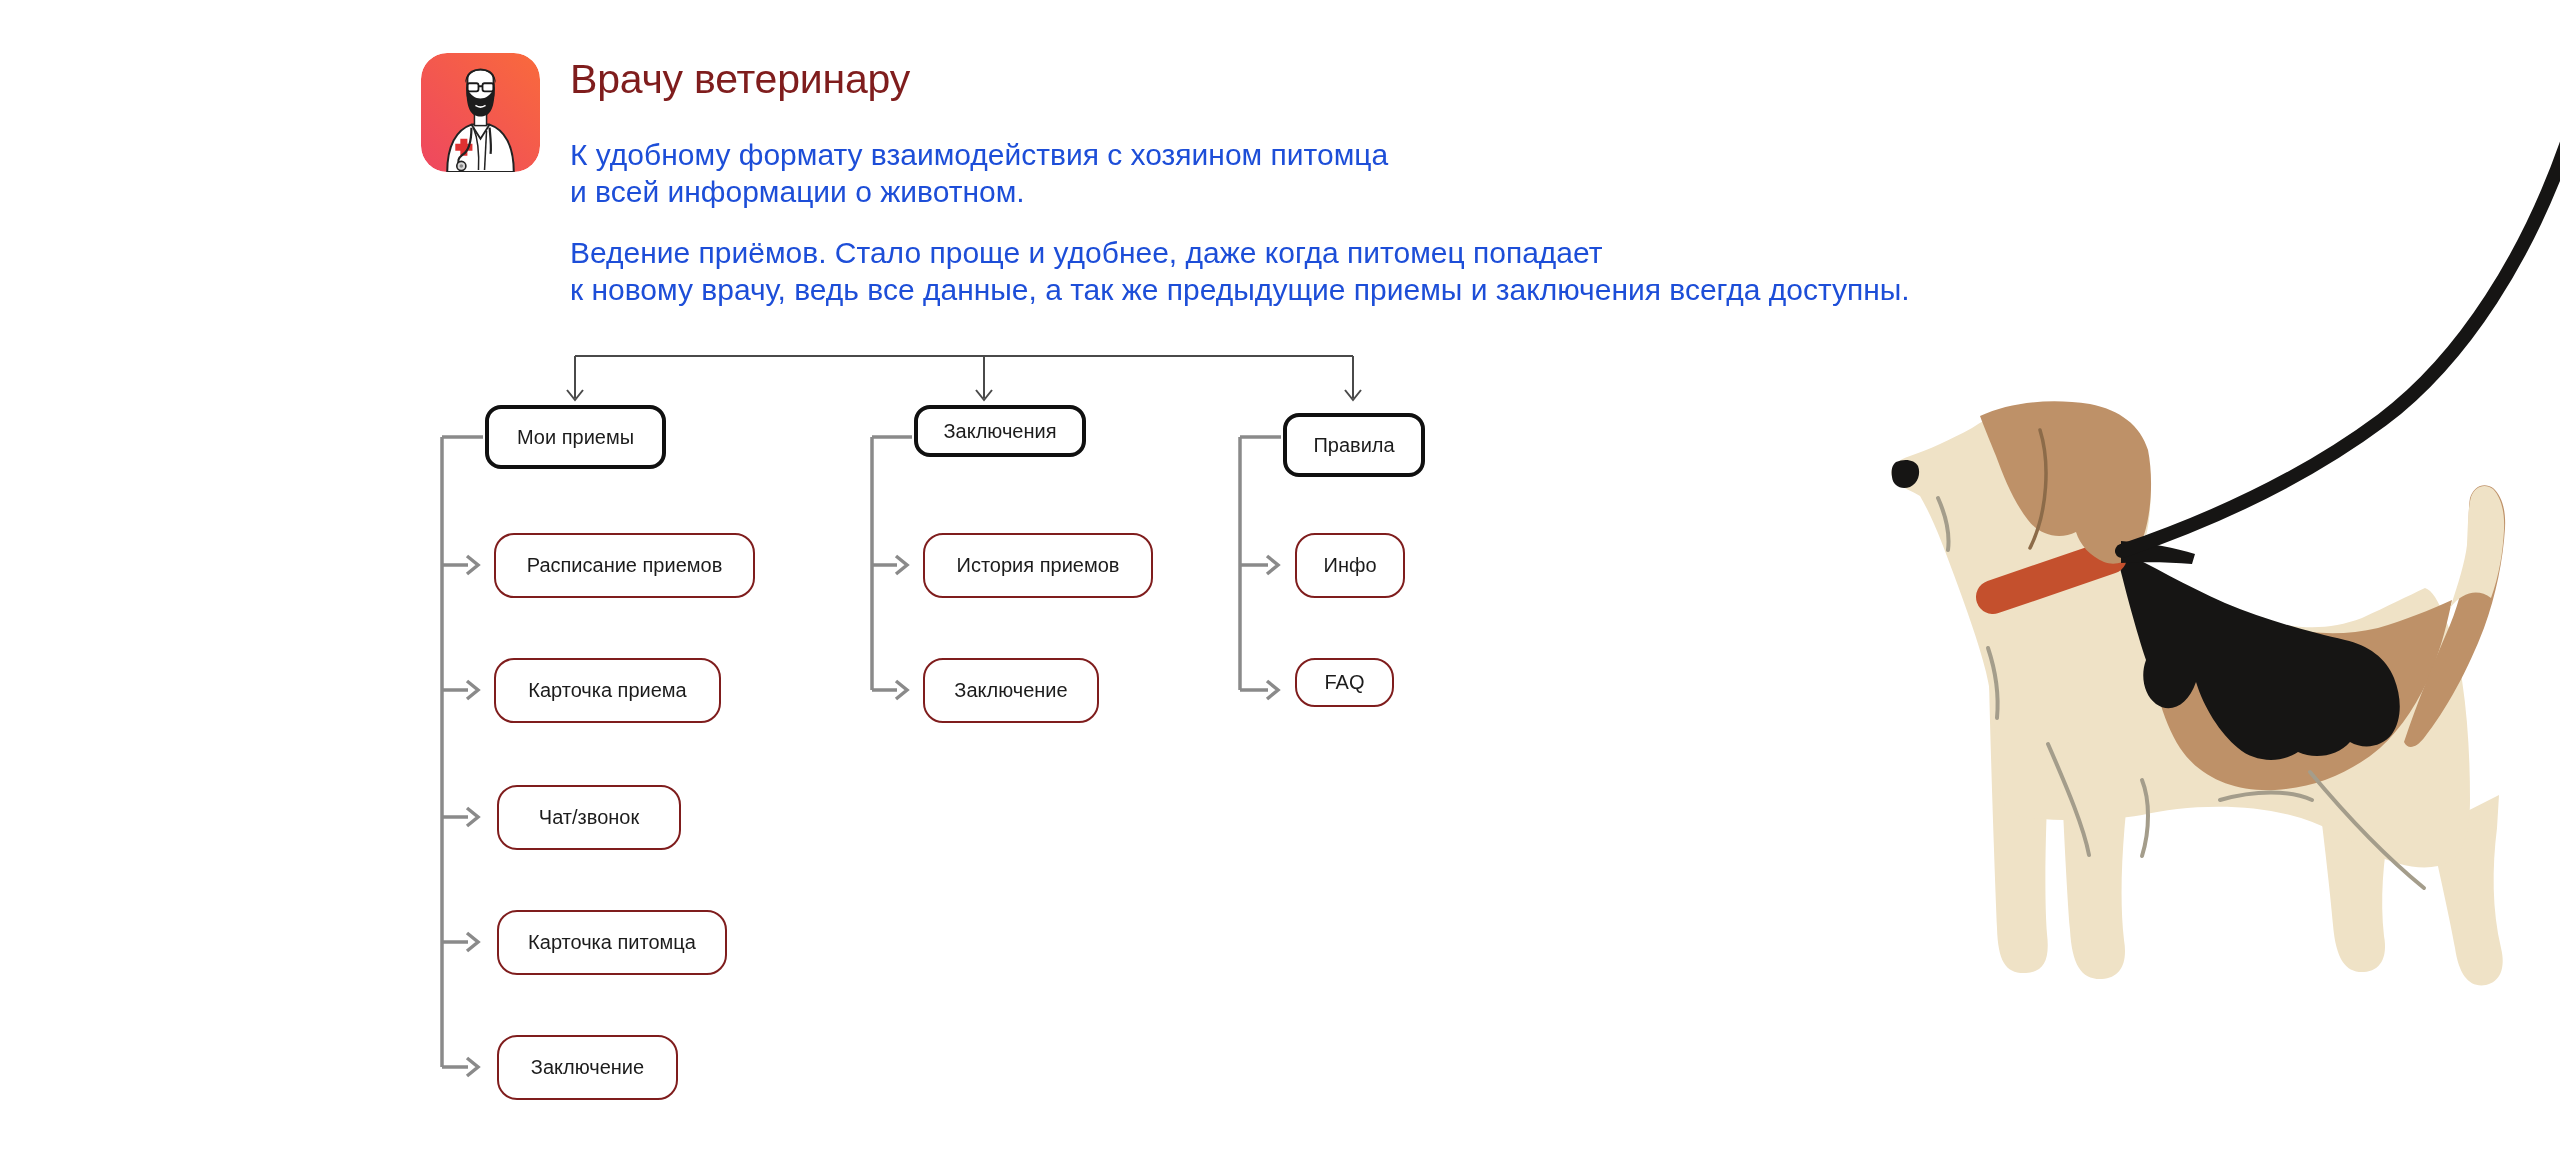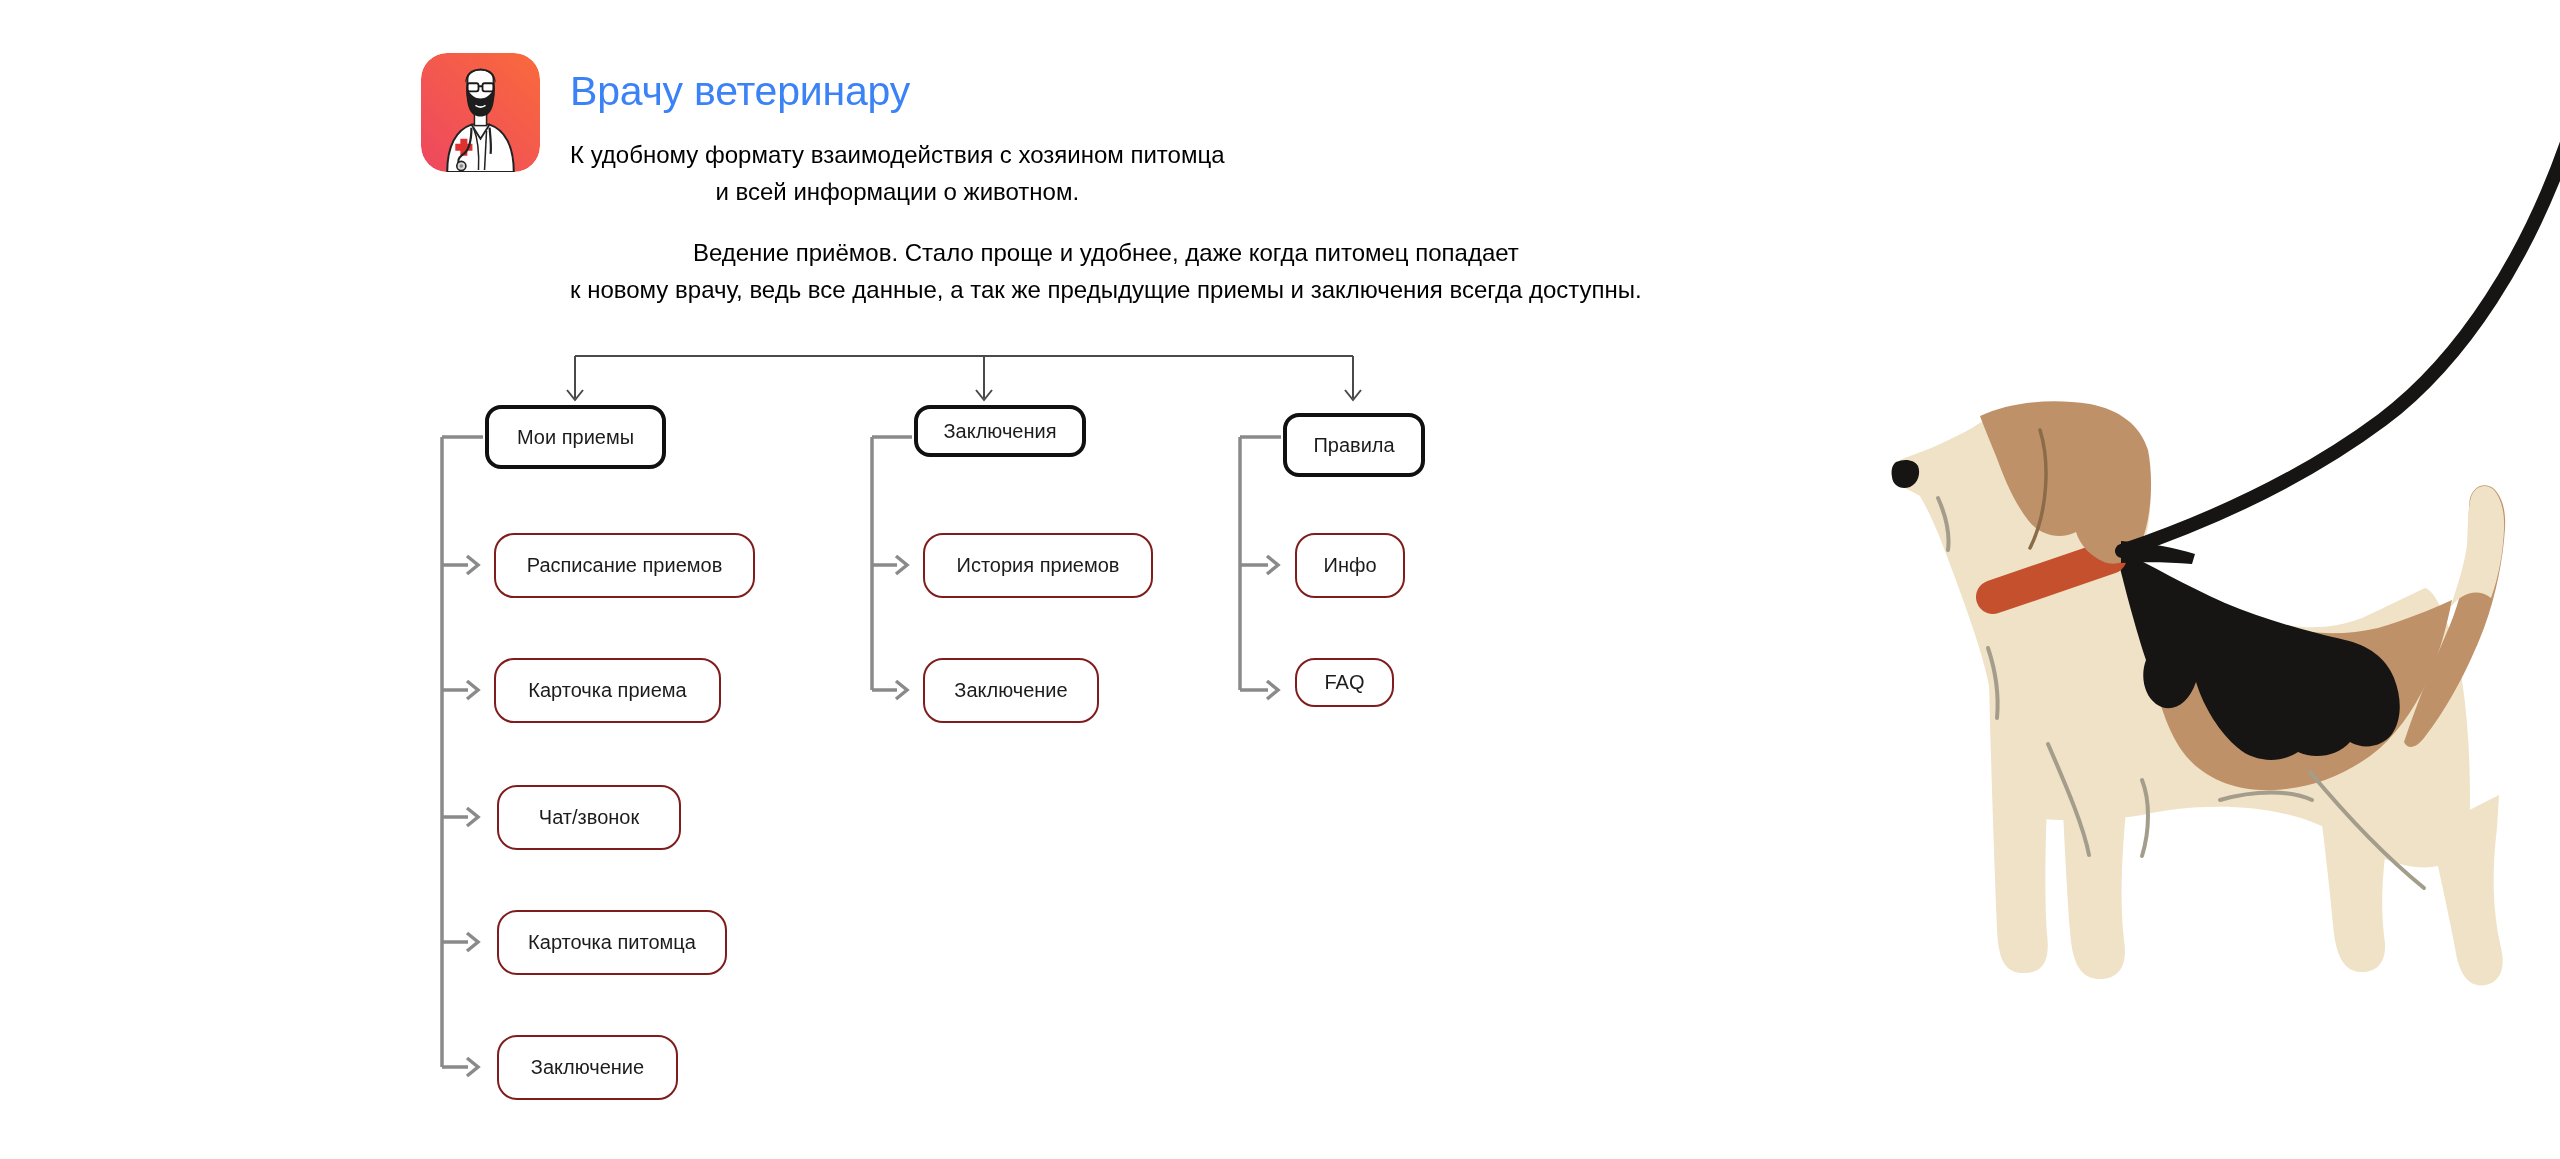--- a/index.html
+++ b/index.html
@@ -9,27 +9,27 @@
     background:#ffffff;
     overflow:hidden;
     font-family:"Liberation Sans", sans-serif;
   }
   
   .avatar{
     position:absolute;left:421px;top:53px;width:119px;height:119px;
     border-radius:26px;overflow:hidden;
   }
   .page-title{
-    position:absolute;left:570px;top:68px;
-    font-size:41px;font-weight:500;color:#3b82f6;letter-spacing:-0.2px;
+    position:absolute;left:570px;top:56px;
+    font-size:41px;font-weight:500;color:#7f1d1d;letter-spacing:-0.2px;
     white-space:nowrap;
   }
   .para{
     position:absolute;left:570px;
-    font-size:24px;color:#000000;line-height:37px;white-space:nowrap;text-align:center;
+    font-size:30px;color:#1d4ed8;line-height:37px;white-space:nowrap;
   }
   .para-1{top:136px;}
   .para-2{top:234px;}
   
   .connectors{position:absolute;left:0;top:0;width:2560px;height:1159px;}
   .node{
     position:absolute;box-sizing:border-box;background:#ffffff;
     display:flex;align-items:center;justify-content:center;
     font-size:20px;color:#1c1c1c;white-space:nowrap;
   }

